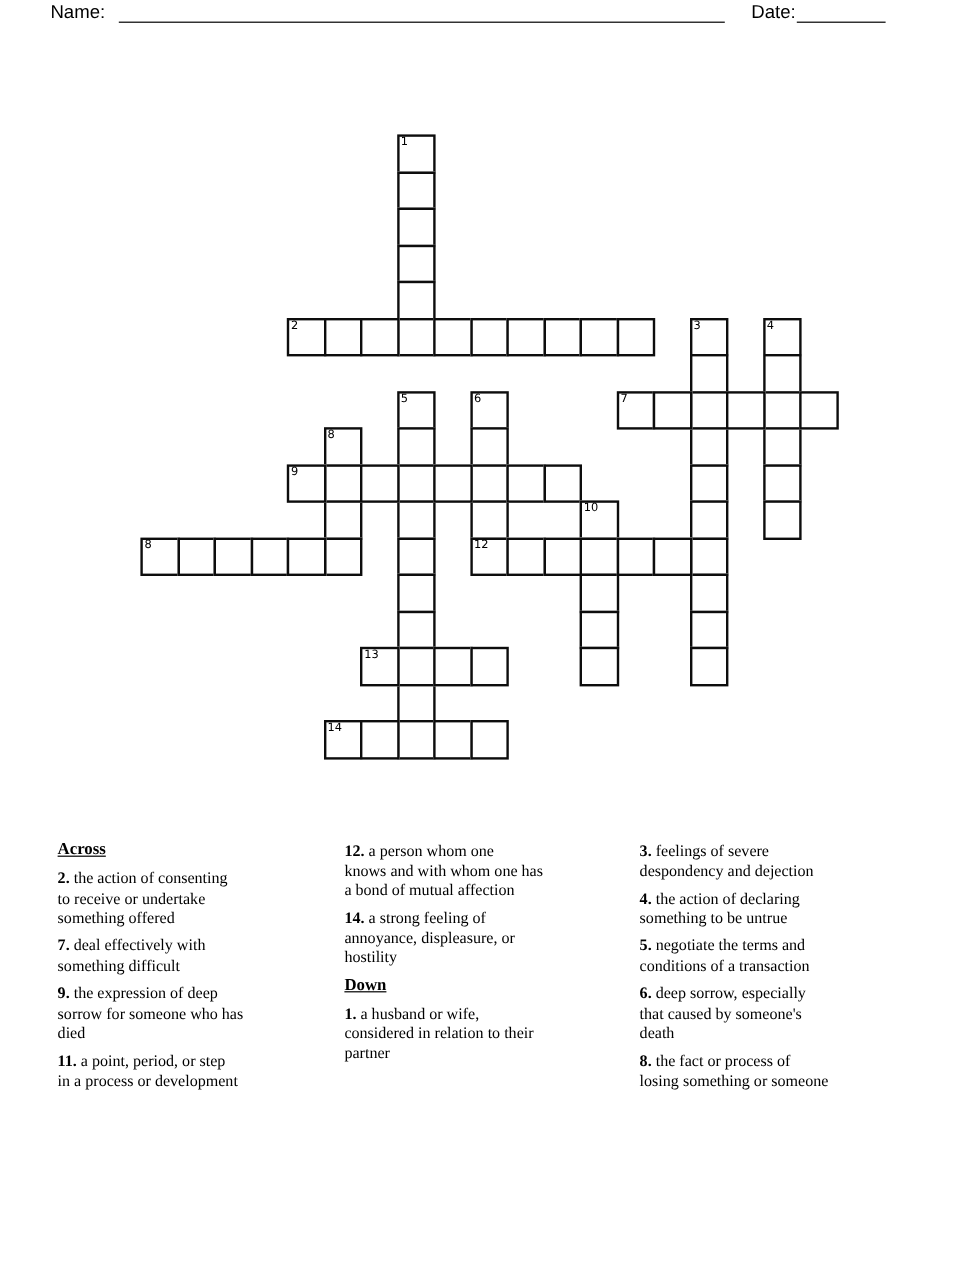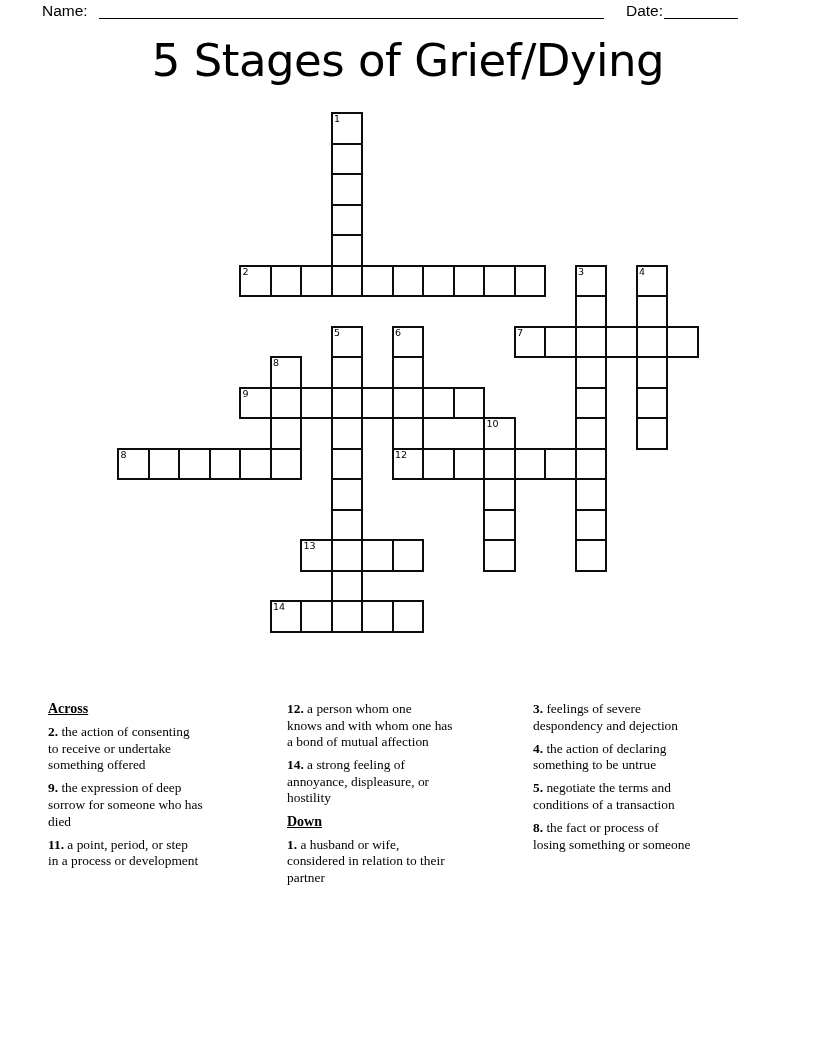--- a/index.html
+++ b/index.html
@@ -29,21 +29,20 @@
 </style>
 </head>
 <body>
 
 <div class="page">
   <span class="hlabel name-label">Name:</span>
   <div class="blank-line name-line"></div>
   <span class="hlabel date-label">Date:</span>
   <div class="blank-line date-line"></div>
 
-  <h1 class="title">5 Stages of Grief/Dying</h1>
 
   <div class="grid" id="grid">
       <div class="cell" style="left: 330.5px; top: 112px;">
         <span class="num">1</span>
       </div>
       <div class="cell" style="left: 330.5px; top: 142.5px;"></div>
       <div class="cell" style="left: 330.5px; top: 173px;"></div>
       <div class="cell" style="left: 330.5px; top: 203.5px;"></div>
       <div class="cell" style="left: 330.5px; top: 234px;"></div>
       <div class="cell" style="left: 330.5px; top: 264.5px;"></div>
@@ -148,20 +147,22 @@
       <div class="cell" style="left: 361px; top: 600px;"></div>
       <div class="cell" style="left: 391.5px; top: 600px;"></div>
     </div>
 
   <div id="clues">
       <div class="clue-col" style="left: 48px; width: 238px;">
         <div class="clue-heading">Across</div>
         <div class="clue"><span class="num">2.</span><span class="txt"> the action of consenting
 to receive or undertake
 something offered</span></div>
+        <div class="clue"><span class="num">7.</span><span class="txt"> deal effectively with
+something difficult</span></div>
         <div class="clue"><span class="num">9.</span><span class="txt"> the expression of deep
 sorrow for someone who has
 died</span></div>
         <div class="clue"><span class="num">11.</span><span class="txt"> a point, period, or step
 in a process or development</span></div>
       </div>
       <div class="clue-col" style="left: 287px; width: 246px;">
         <div class="clue"><span class="num">12.</span><span class="txt"> a person whom one
 knows and with whom one has
 a bond of mutual affection</span></div>
@@ -173,17 +174,20 @@
 considered in relation to their
 partner</span></div>
       </div>
       <div class="clue-col" style="left: 533px; width: 252px;">
         <div class="clue"><span class="num">3.</span><span class="txt"> feelings of severe
 despondency and dejection</span></div>
         <div class="clue"><span class="num">4.</span><span class="txt"> the action of declaring
 something to be untrue</span></div>
         <div class="clue"><span class="num">5.</span><span class="txt"> negotiate the terms and
 conditions of a transaction</span></div>
+        <div class="clue"><span class="num">6.</span><span class="txt"> deep sorrow, especially
+that caused by someone's
+death</span></div>
         <div class="clue"><span class="num">8.</span><span class="txt"> the fact or process of
 losing something or someone</span></div>
       </div>
     </div>
 </div>
 
 </body></html>

